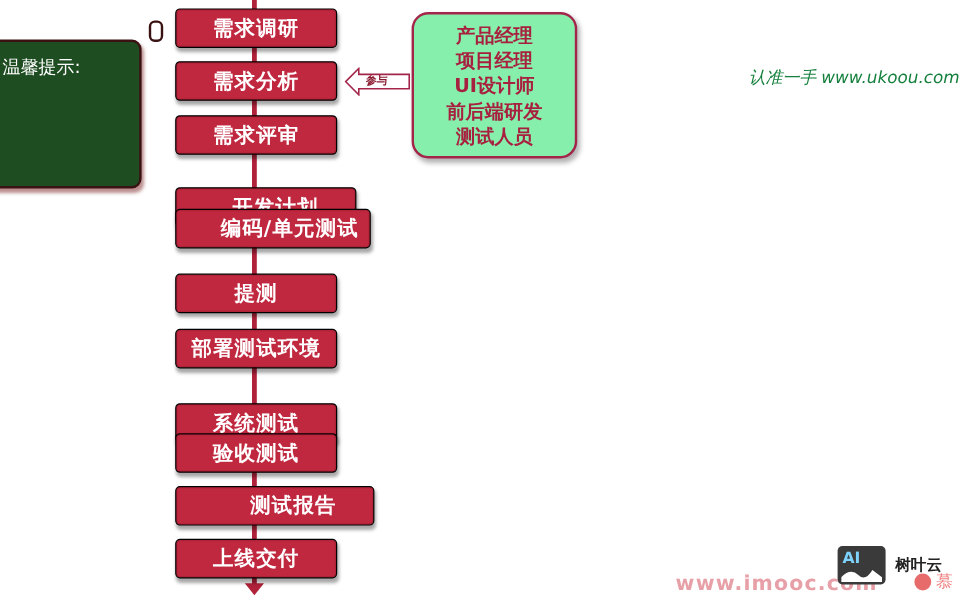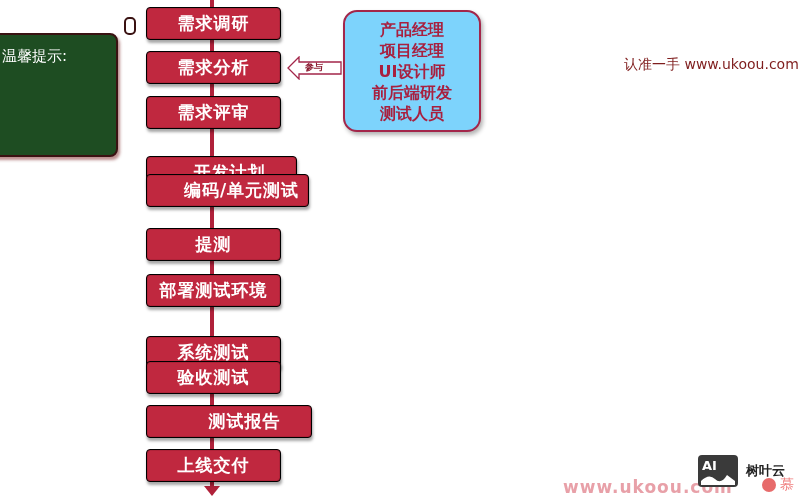--- a/index.html
+++ b/index.html
@@ -6,26 +6,26 @@
   body{width:800px;height:500px;position:relative;overflow:hidden;background:#ffffff;font-family:"DejaVu Sans","Liberation Sans",sans-serif;}
   .flow-line{position:absolute;left:210px;width:4px;top:0;height:488px;background:#b0213a;}
   .flow-arrow{position:absolute;left:204px;top:486px;width:0;height:0;border-left:8px solid transparent;border-right:8px solid transparent;border-top:10px solid #b0213a;}
   .step{position:absolute;left:146px;width:133px;height:31px;background:#c0283f;border-radius:4px;color:#fff;font-weight:bold;font-size:17px;display:flex;align-items:center;justify-content:center;box-shadow:1px 3px 3px rgba(0,0,0,0.35), inset 0 0 0 1px #b02238;border:1px solid #000000;letter-spacing:1px;}
   .tip{position:absolute;left:-20px;top:33px;width:134px;height:120px;background:#1e4d22;border:2px solid #3a1212;border-radius:8px;box-shadow:2px 3px 3px rgba(120,30,30,0.5);color:#fff;}
   .tip-hook{position:absolute;left:40px;top:18px;width:8px;height:14px;border:2px solid #3a1212;border-radius:5px;background:#fff;}
   .tip-title{position:absolute;left:20px;top:12px;font-size:15px;white-space:nowrap;}
   .tip-body{position:absolute;left:20px;top:52px;font-size:13px;line-height:18px;white-space:pre;}
   .arrow-left{position:absolute;left:287px;top:56px;width:56px;height:24px;}
   .arrow-label{position:absolute;left:305px;top:61px;font-size:9px;color:#8a1a30;font-weight:bold;}
-  .roles{position:absolute;left:343px;top:10px;width:134px;height:118px;border:2px solid #a3264a;border-radius:14px;box-shadow:2px 3px 4px rgba(0,0,0,0.3);background:#7dd3fc;display:flex;flex-direction:column;align-items:center;justify-content:center;}
+  .roles{position:absolute;left:343px;top:10px;width:134px;height:118px;border:2px solid #a3264a;border-radius:14px;box-shadow:2px 3px 4px rgba(0,0,0,0.3);background:#86efac;display:flex;flex-direction:column;align-items:center;justify-content:center;}
   .role{font-size:16px;line-height:21px;color:#a8203f;font-weight:bold;white-space:nowrap;}
-  .watermark-ukoou{position:absolute;left:624px;top:56px;color:#7f1d1d;font-size:14px;white-space:nowrap;}
+  .watermark-ukoou{position:absolute;left:624px;top:56px;color:#15803d;font-size:14px;white-space:nowrap;font-style:italic;}
   .watermark-imooc{position:absolute;left:563px;top:477px;color:#e8a0a8;font-size:17px;font-weight:bold;letter-spacing:1px;white-space:nowrap;}
   .ai-badge{position:absolute;left:698px;top:455px;width:40px;height:32px;background:#3a3a3a;border-radius:4px;}
-  .ai-text{position:absolute;left:4px;top:3px;color:#ffffff;font-size:13px;font-weight:bold;}
+  .ai-text{position:absolute;left:4px;top:3px;color:#7dd3fc;font-size:13px;font-weight:bold;}
   .ai-brand{position:absolute;left:746px;top:462px;color:#222;font-size:13px;font-weight:bold;white-space:nowrap;}
   .imooc-logo{position:absolute;left:762px;top:478px;width:14px;height:14px;border-radius:50%;background:#e76b6b;}
   .imooc-mark{position:absolute;left:780px;top:476px;color:#f08080;font-size:14px;}
 </style>
 </head>
 <body>
 
 <div class="flow-line"></div>
 <div class="flow-arrow"></div>
 
@@ -53,21 +53,21 @@
 
 <div class="roles">
   <div class="role">产品经理</div>
   <div class="role">项目经理</div>
   <div class="role">UI设计师</div>
   <div class="role">前后端研发</div>
   <div class="role">测试人员</div>
 </div>
 
 <div class="watermark-ukoou">认准一手  www.ukoou.com</div>
-<div class="watermark-imooc">www.ukoou.com</div>
+<div class="watermark-imooc">www.imooc.com</div>
 
 <div class="ai-badge">
   <span class="ai-text">AI</span>
   <svg style="position:absolute;left:3px;top:16px;" width="34" height="14" viewBox="0 0 34 14">
     <path d="M0,14 L0,10 Q8,2 14,8 Q20,14 26,4 L34,10 L34,14 Z" fill="#fff"></path>
   </svg>
 </div>
 <div class="ai-brand">树叶云</div>
 <div class="imooc-logo"></div>
 <div class="imooc-mark">慕</div>

